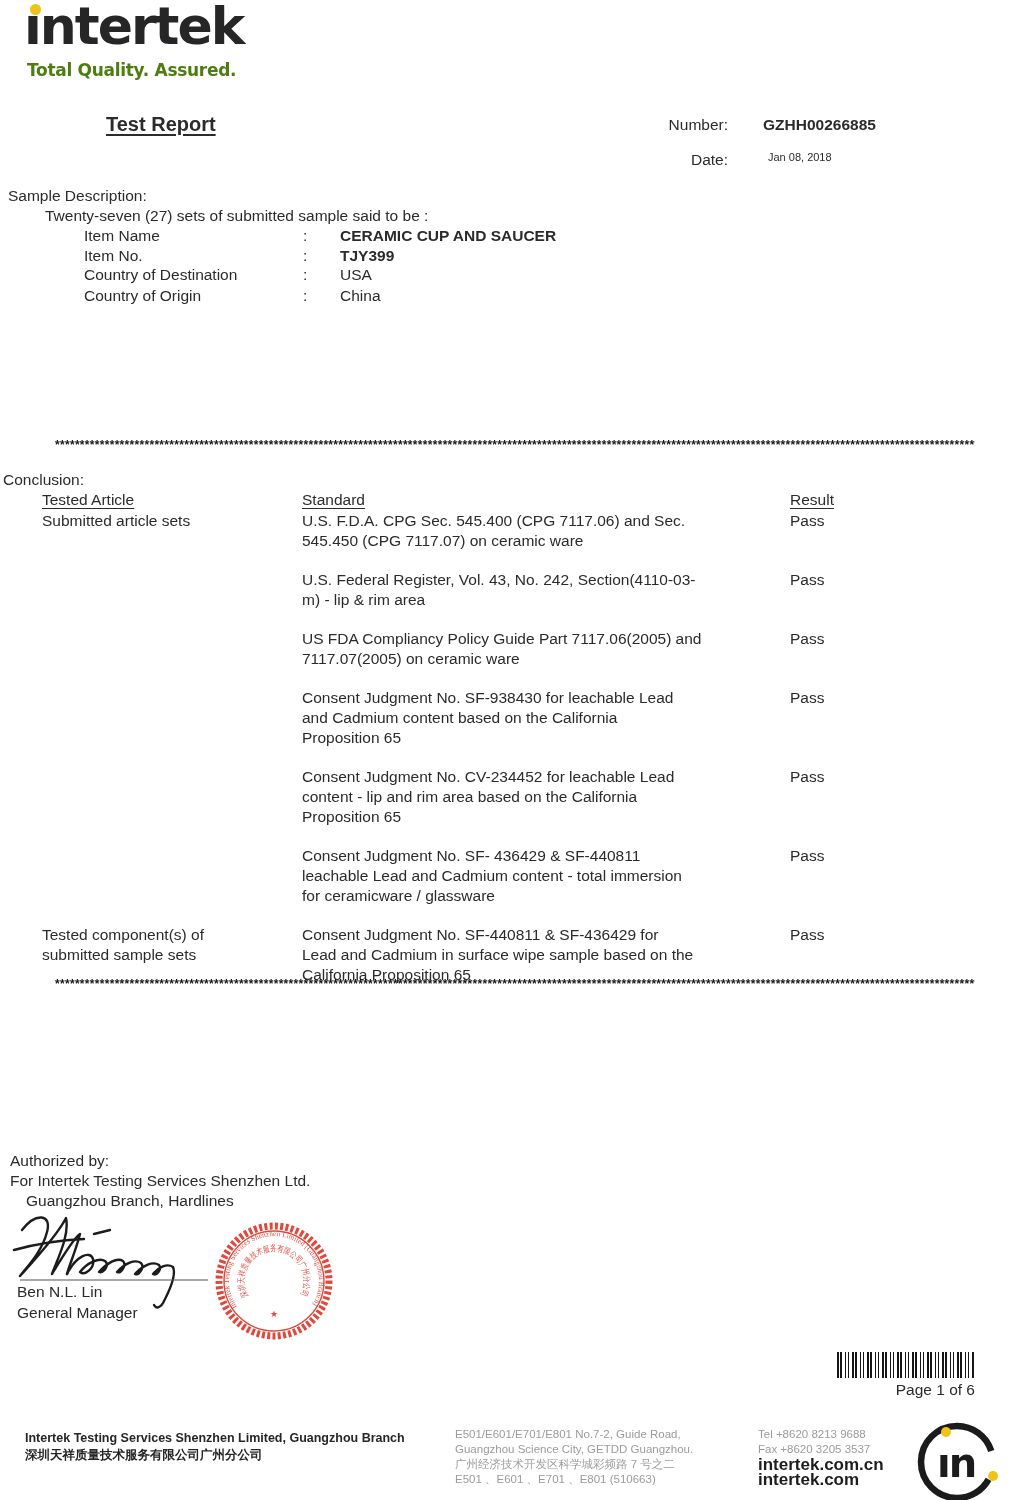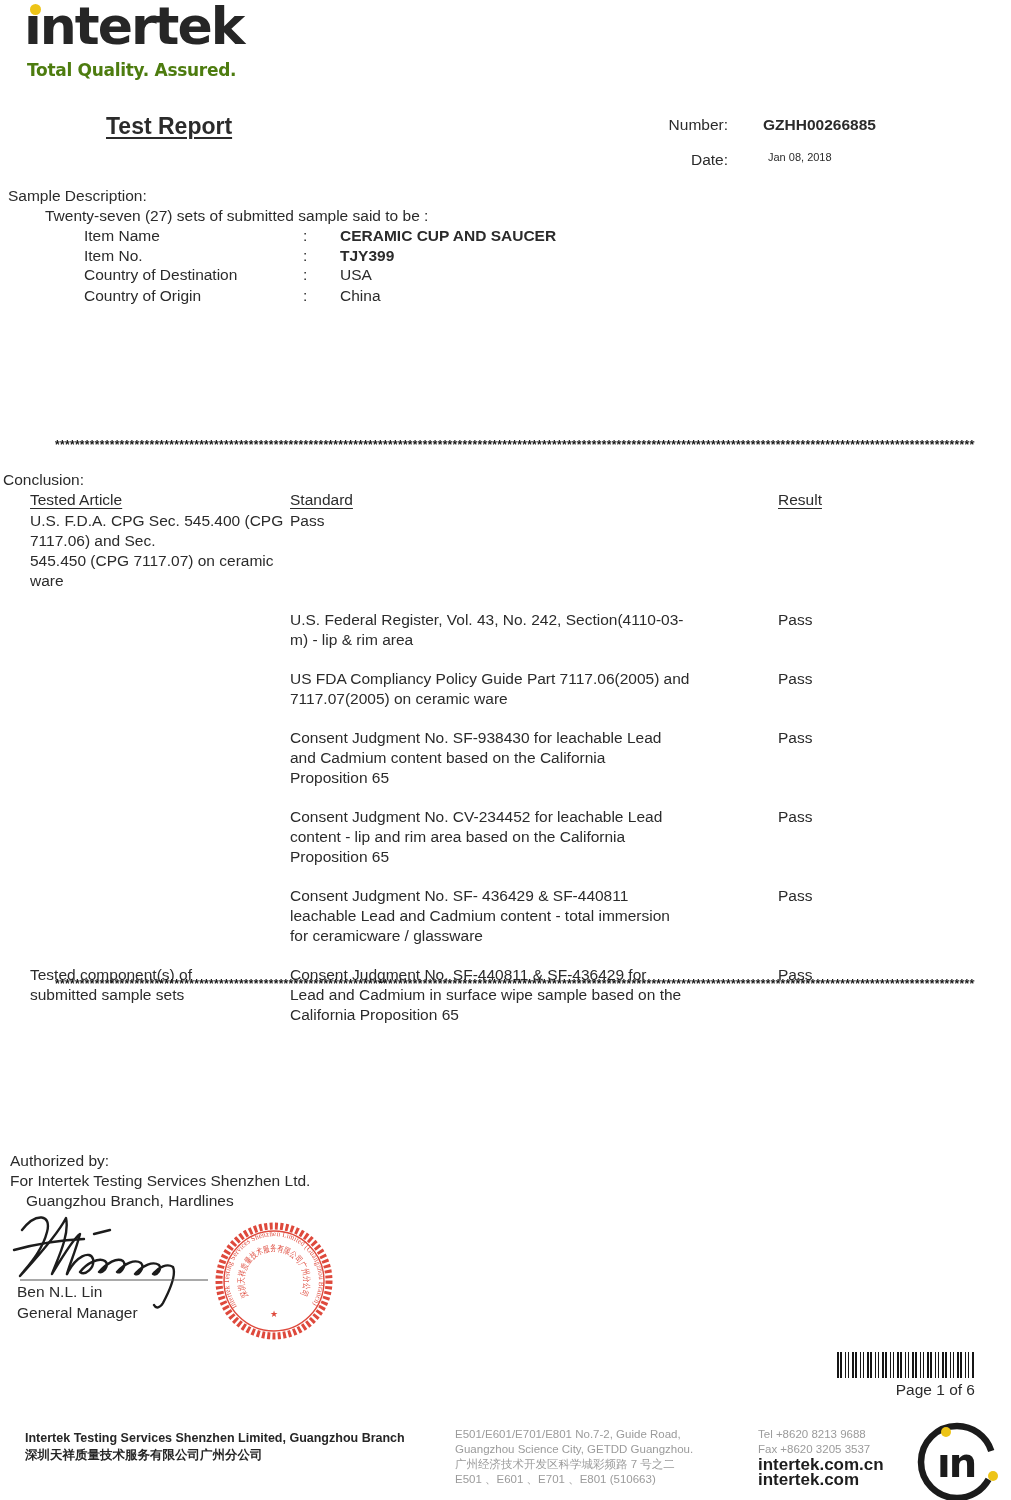--- a/index.html
+++ b/index.html
@@ -19,21 +19,21 @@
     font-weight:bold; font-size:52px; letter-spacing:-2px; color:#262626;
   }
   .wordmark-dot {
     left:30px; top:4px; width:11px; height:11px; border-radius:50%;
   }
   .tagline {
     left:27px; top:60px; font-size:17px; font-weight:bold; color:#4d7c0f;
     font-family:"DejaVu Sans", sans-serif; letter-spacing:-0.3px;
   }
   .report-title {
-    left:106px; top:113px; font-size:23px; font-weight:bold;
+    left:106px; top:113px; font-size:20px; font-weight:bold;
     text-decoration:underline; text-underline-offset:3px;
   }
   .num-label { left:648px; top:116px; width:80px; text-align:right; font-size:15.5px; }
   .num-value { left:763px; top:116px; font-size:15.5px;font-weight:bold; }
   .date-label { left:648px; top:151px; width:80px; text-align:right; font-size:15.5px; }
   .date-value { left:768px; top:151px; font-size:11px; }
 
   
   .sample-heading { left:8px; top:187px; font-size:15.5px; }
   .sample-intro { left:45px; top:207px; font-size:15.5px; }
@@ -47,21 +47,21 @@
   .divider {
     left:55px; width:920px; height:15px; overflow:hidden;
     font-size:12px; font-weight:bold; letter-spacing:0.3px;
     white-space:nowrap; color:#161616;
   }
   .divider1 { top:438px; }
   .divider2 { top:977px; }
 
   
   .conclusion-heading { left:3px; top:471px; font-size:15.5px; }
-  .ctable { left:30px; top:490px; width:940px; font-size:15.5px; line-height:20px; }
+  .ctable { left:42px; top:490px; width:940px; font-size:15.5px; line-height:20px; }
   .crow { display:grid; grid-template-columns:260px 488px 1fr; margin-bottom:19px; }
   .chead { margin-bottom:1px; }
   .chead span { text-decoration:underline; text-underline-offset:3px; }
   .cell-std { white-space:pre-wrap; }
   .cell-art { white-space:pre-wrap; }
 
   
   .auth-label { left:10px; top:1152px; font-size:15.5px; }
   .auth-line1 { left:10px; top:1172px; font-size:15.5px; }
   .auth-line2 { left:26px; top:1192px; font-size:15.5px; }
@@ -131,20 +131,21 @@
 
   <div class="abs conclusion-heading">Conclusion:</div>
 
   <div class="abs ctable">
     <div class="crow chead">
       <span>Tested Article</span>
       <span>Standard</span>
       <span>Result</span>
     </div>
     <div class="crow">
+      <span class="cell-art">Submitted article sets</span>
       <span class="cell-std">U.S. F.D.A. CPG Sec. 545.400 (CPG 7117.06) and Sec.
 545.450 (CPG 7117.07) on ceramic ware</span>
       <span>Pass</span>
     </div>
     <div class="crow">
       <span class="cell-art"></span>
       <span class="cell-std">U.S. Federal Register, Vol. 43, No. 242, Section(4110-03-
 m) - lip &amp; rim area</span>
       <span>Pass</span>
     </div>

